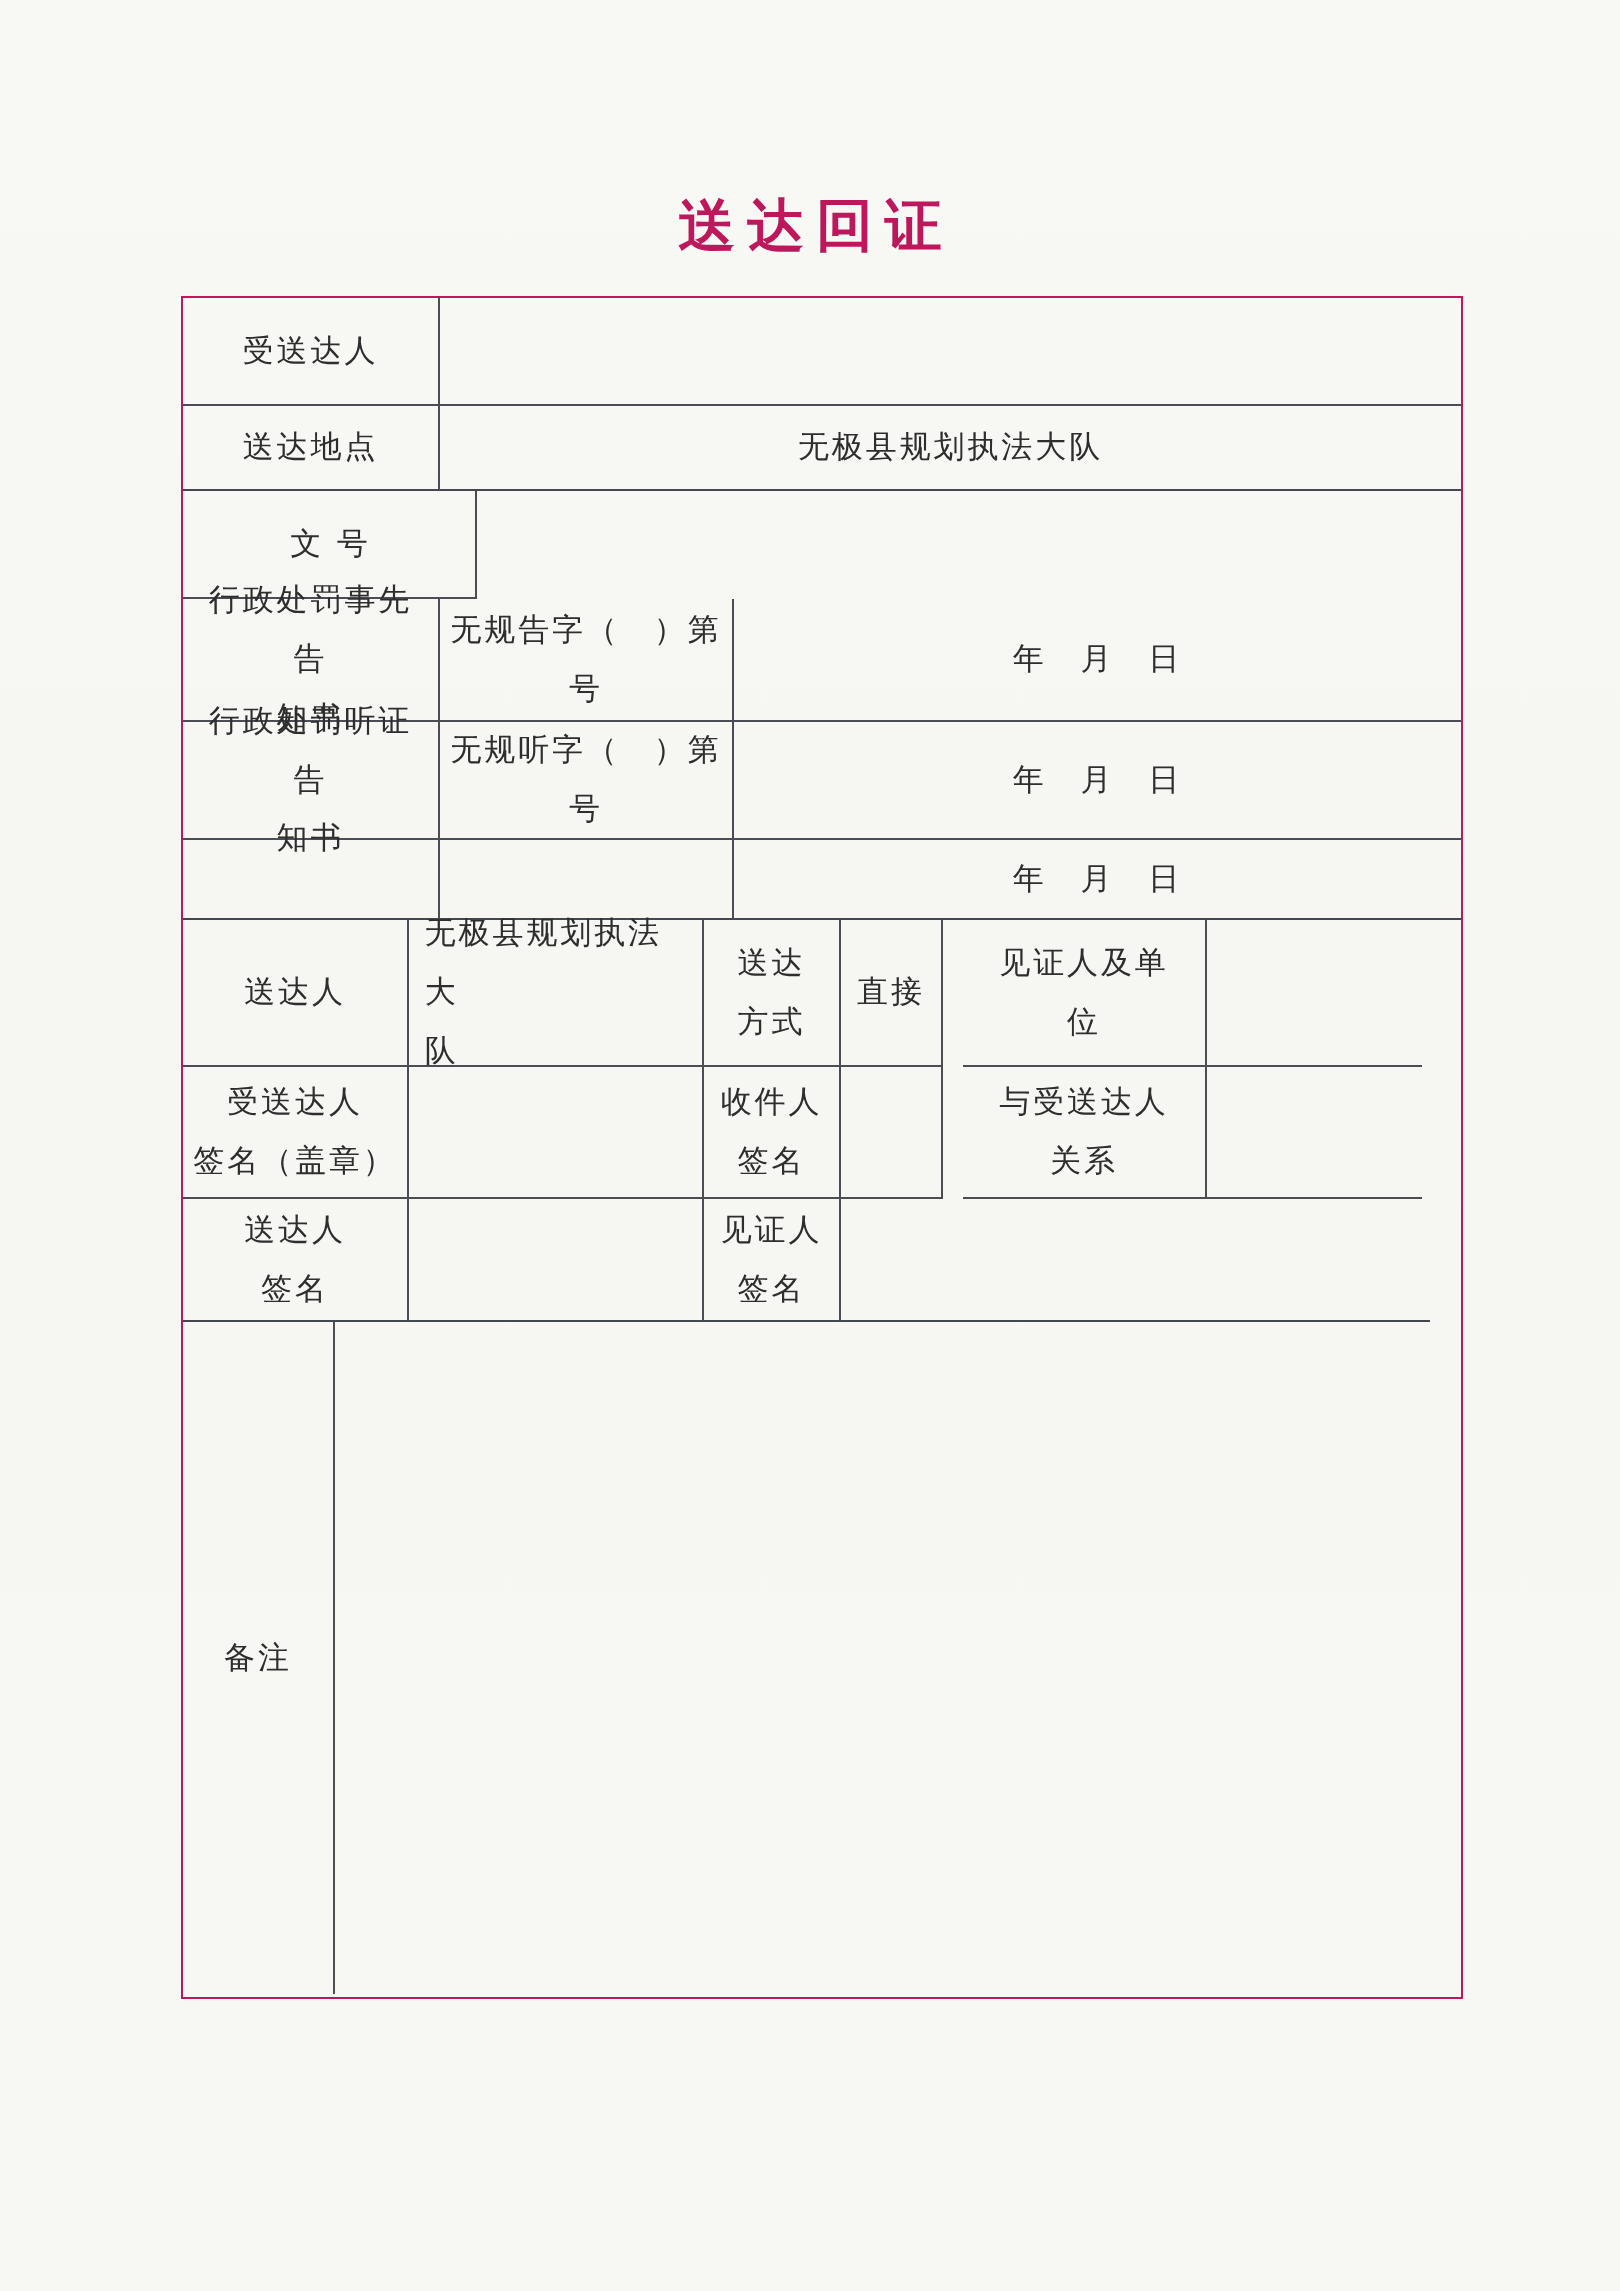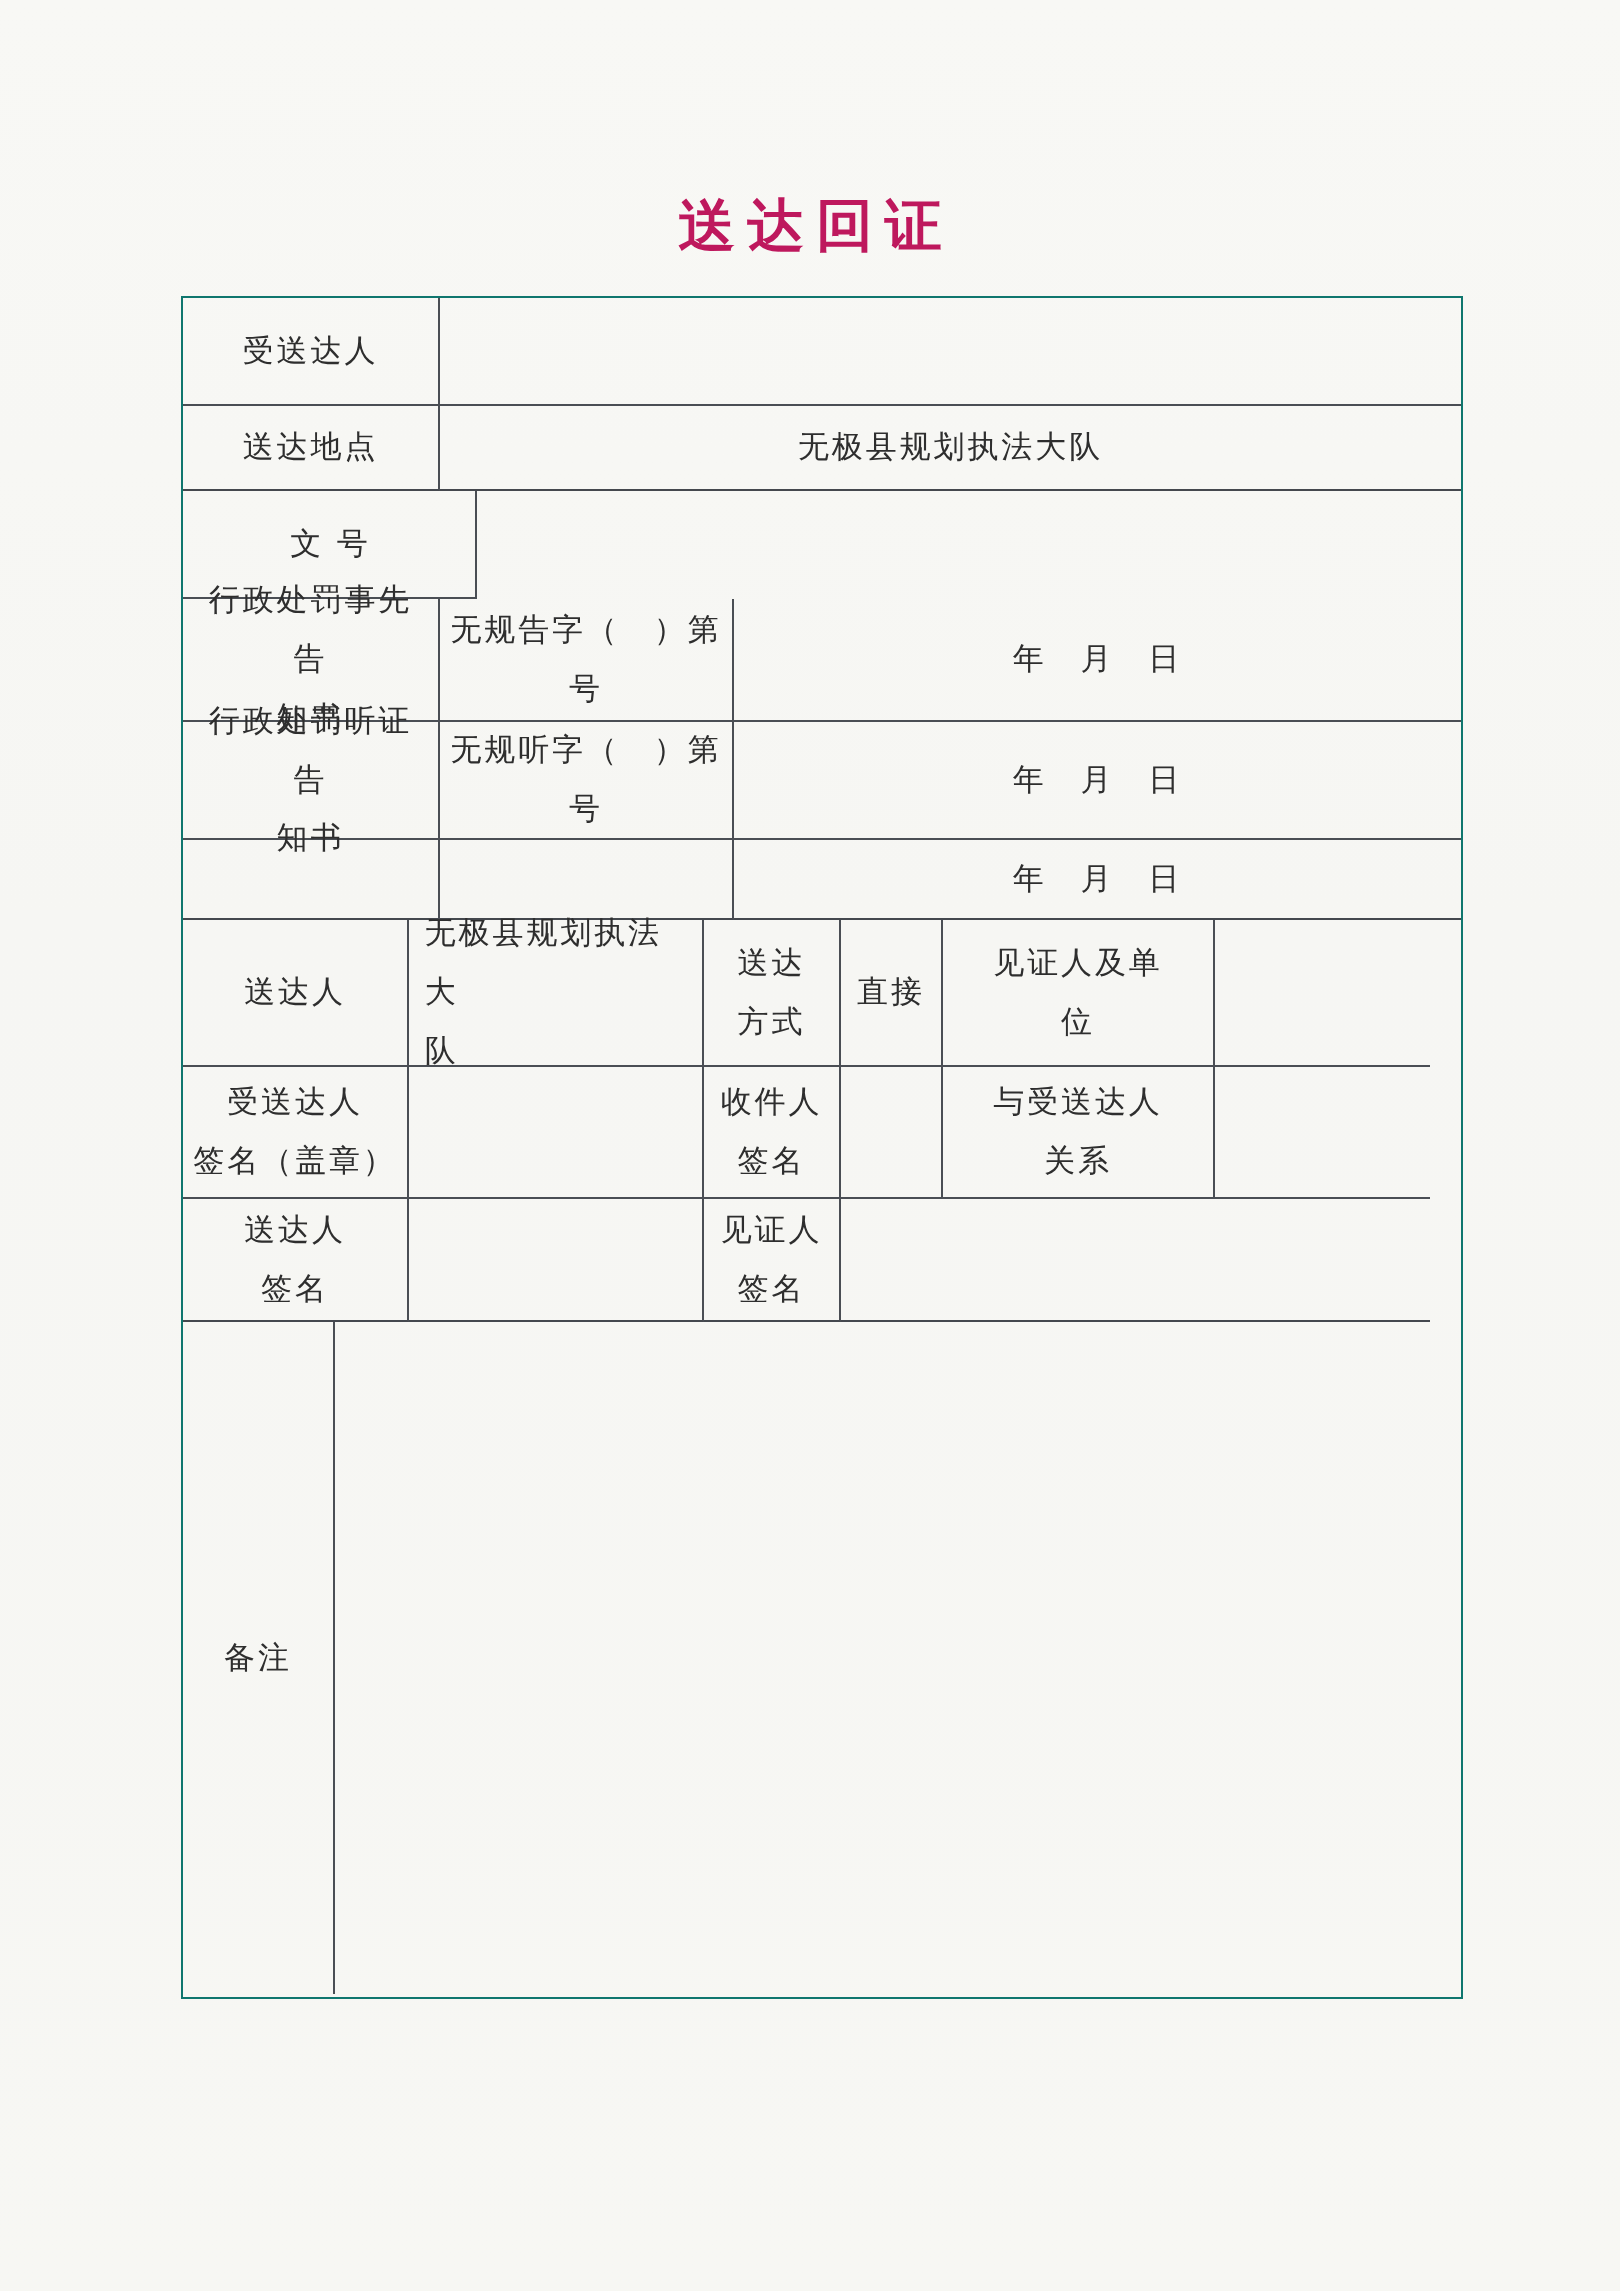--- a/index.html
+++ b/index.html
@@ -19,21 +19,21 @@
   .page-title{
     position:absolute;top:188px;left:0;width:100%;
     text-align:center;
     font-size:57px;font-weight:600;
     letter-spacing:11.8px;text-indent:11.8px;
     color:#be185d;
   }
   .form-table{
     position:absolute;left:181px;top:296px;
     width:1282px;height:1703px;
-    border:2px solid #0f766e;
+    border:2px solid #be185d;
     box-sizing:border-box;
     background:transparent;
   }
   .trow{display:flex;width:100%;box-sizing:border-box;}
   .cell{
     box-sizing:border-box;
     border-right:2px solid #4a4e54;
     border-bottom:2px solid #4a4e54;
     display:flex;align-items:center;justify-content:center;
     font-size:31px;line-height:1.9;
@@ -51,21 +51,21 @@
   .cell.ls-wide{letter-spacing:15.7px;text-indent:15.7px;}
   
   .r1{height:108px;}  .r2{height:85px;}   .r3{height:108px;}
   .r4{height:123px;}  .r5{height:118px;}  .r6{height:80px;}
   .r7{height:147px;}  .r8{height:132px;}  .r9{height:123px;}
   .r10{height:672px;}
   
   .wA1{width:257px;} .wA2{width:1021px;}
   .wB1{width:257px;} .wB2{width:294px;}  .wB3{width:727px;}
   .wC1{width:226px;} .wC2{width:295px;}  .wC3{width:137px;}
-  .wC4{width:102px;} .wC5{width:272px;}  .wC6{width:215px;}
+  .wC4{width:102px;} .wC5{width:244px;margin-left:20px;}  .wC6{width:215px;}
   .wD4{width:589px;}
   .wE1{width:152px;} .wE2{width:1126px;}
 </style>
 </head>
 <body>
 
 <div class="page-title">送达回证</div>
 
 <div class="form-table">
 

